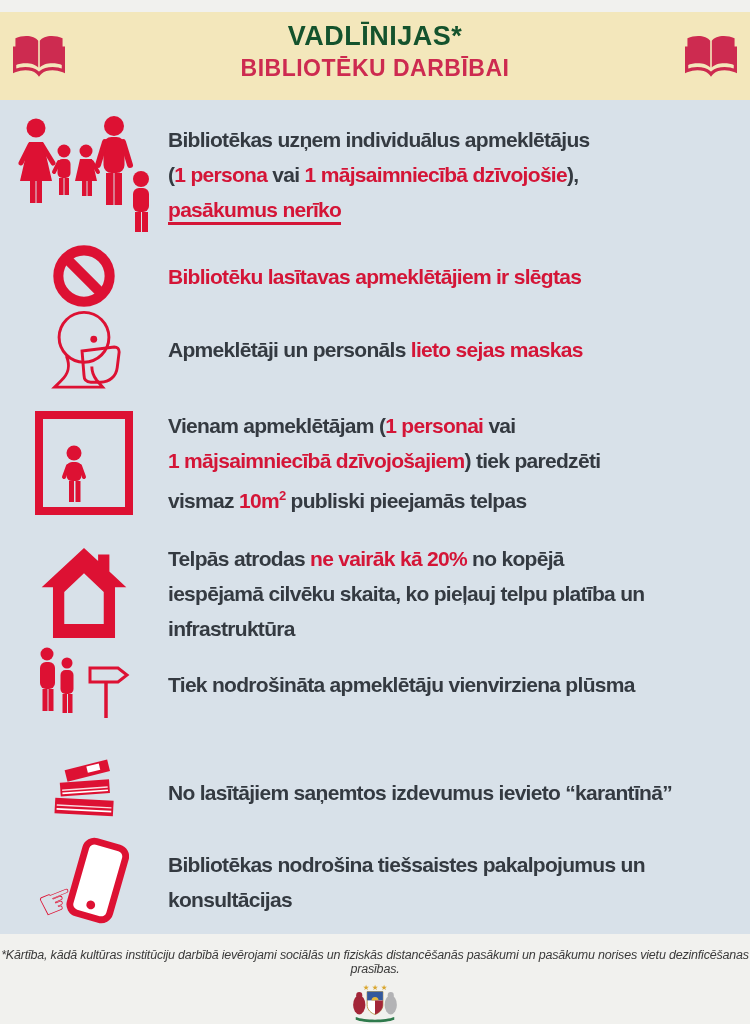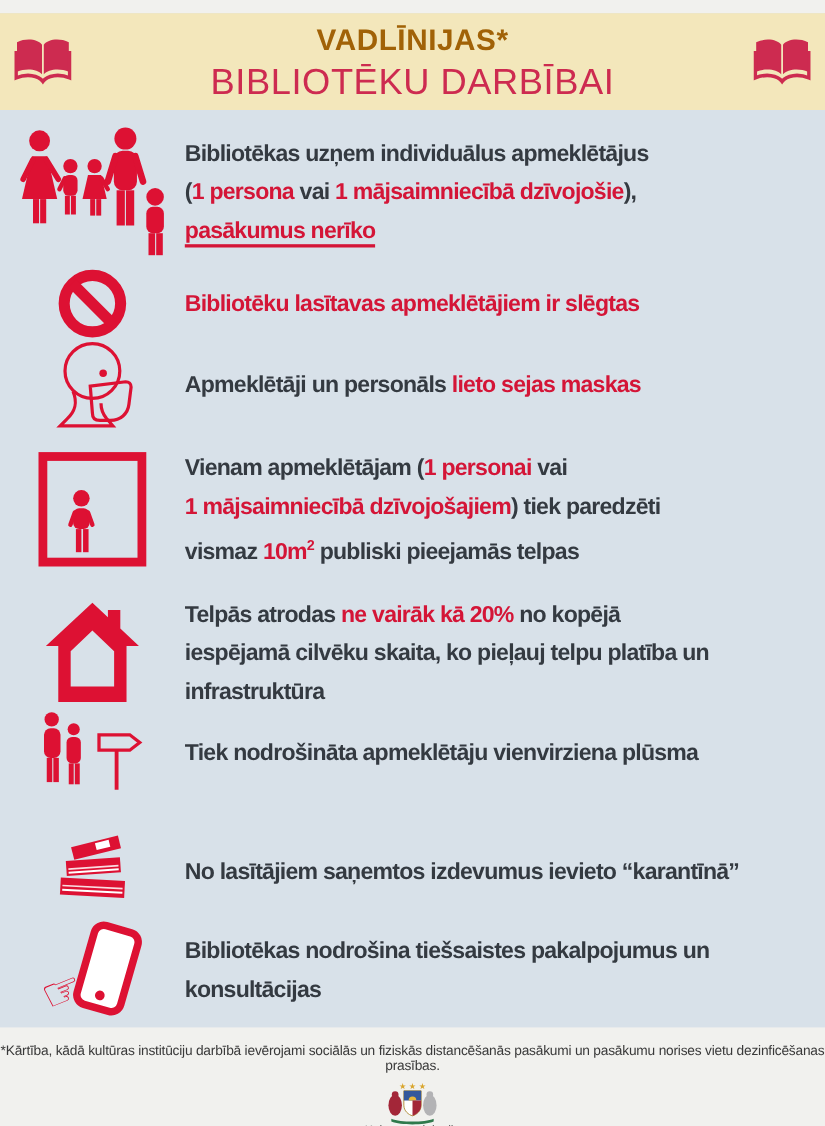--- a/index.html
+++ b/index.html
@@ -1,38 +1,38 @@
 <!DOCTYPE html>
 <html><head>
 <meta charset="utf-8">
 <style>
   html,body{margin:0;padding:0;background:#e8e8e8;}
   .poster{position:relative;width:750px;height:1024px;background:#d8e1e9;overflow:hidden;
           font-family:"Liberation Sans",sans-serif;}
   .topstrip{position:absolute;top:0;left:0;width:750px;height:12px;background:#f1f1ee;}
   .header{position:absolute;top:12px;left:0;width:750px;height:88px;background:#f3e7bb;text-align:center;}
-  .header-title{padding-top:9px;font-size:27px;font-weight:bold;color:#a16207;letter-spacing:.5px;}
-  .header-subtitle{margin-top:3px;font-size:33px;font-weight:normal;color:#cd2b50;letter-spacing:.5px;text-align:center;}
+  .header-title{padding-top:9px;font-size:27px;font-weight:bold;color:#14532d;letter-spacing:.5px;}
+  .header-subtitle{margin-top:3px;font-size:23px;font-weight:bold;color:#cd2b50;letter-spacing:.5px;text-align:center;}
   .book{position:absolute;top:22px;}
   .book.left{left:13px;} .book.right{right:13px;}
 
   .row{position:absolute;left:0;width:644px;display:flex;align-items:center;}
   .icon-cell{width:168px;flex-shrink:0;display:flex;justify-content:center;align-items:center;}
   .text-cell{flex:1;padding-right:6px;}
   .line{white-space:nowrap;font-size:21px;line-height:35px;font-weight:bold;color:#343a41;letter-spacing:-0.7px;}
   .red{color:#d41537;margin-top:28px;}
   .ru{color:#d41537;border-bottom:3px solid #d41537;padding-bottom:1px;}
   sup{font-size:.62em;}
 
   .r1{top:110px;height:128px;} .r2{top:240px;height:72px;} .r3{top:303px;height:92px;}
   .r4{top:400px;height:126px;} .r5{top:534px;height:118px;} .r6{top:645px;height:78px;}
   .r7{top:748px;height:88px;} .r8{top:834px;height:96px;}
 
   .footer{position:absolute;top:934px;left:0;width:750px;height:90px;background:#f1f1ee;text-align:center;}
-  .footnote{padding-top:14px;font-size:12.5px;color:#3a3a3a;letter-spacing:-0.2px;}
+  .footnote{padding-top:14px;font-size:12.5px;font-style:italic;color:#3a3a3a;letter-spacing:-0.2px;}
   .ministry-logo{margin-top:6px;}
   .ministry-label{font-size:11px;color:#2f2f2f;margin-top:-2px;}
   svg{display:block;}
 </style>
 </head>
 <body>
 
 <div class="poster">
 
   <div class="topstrip"></div>

